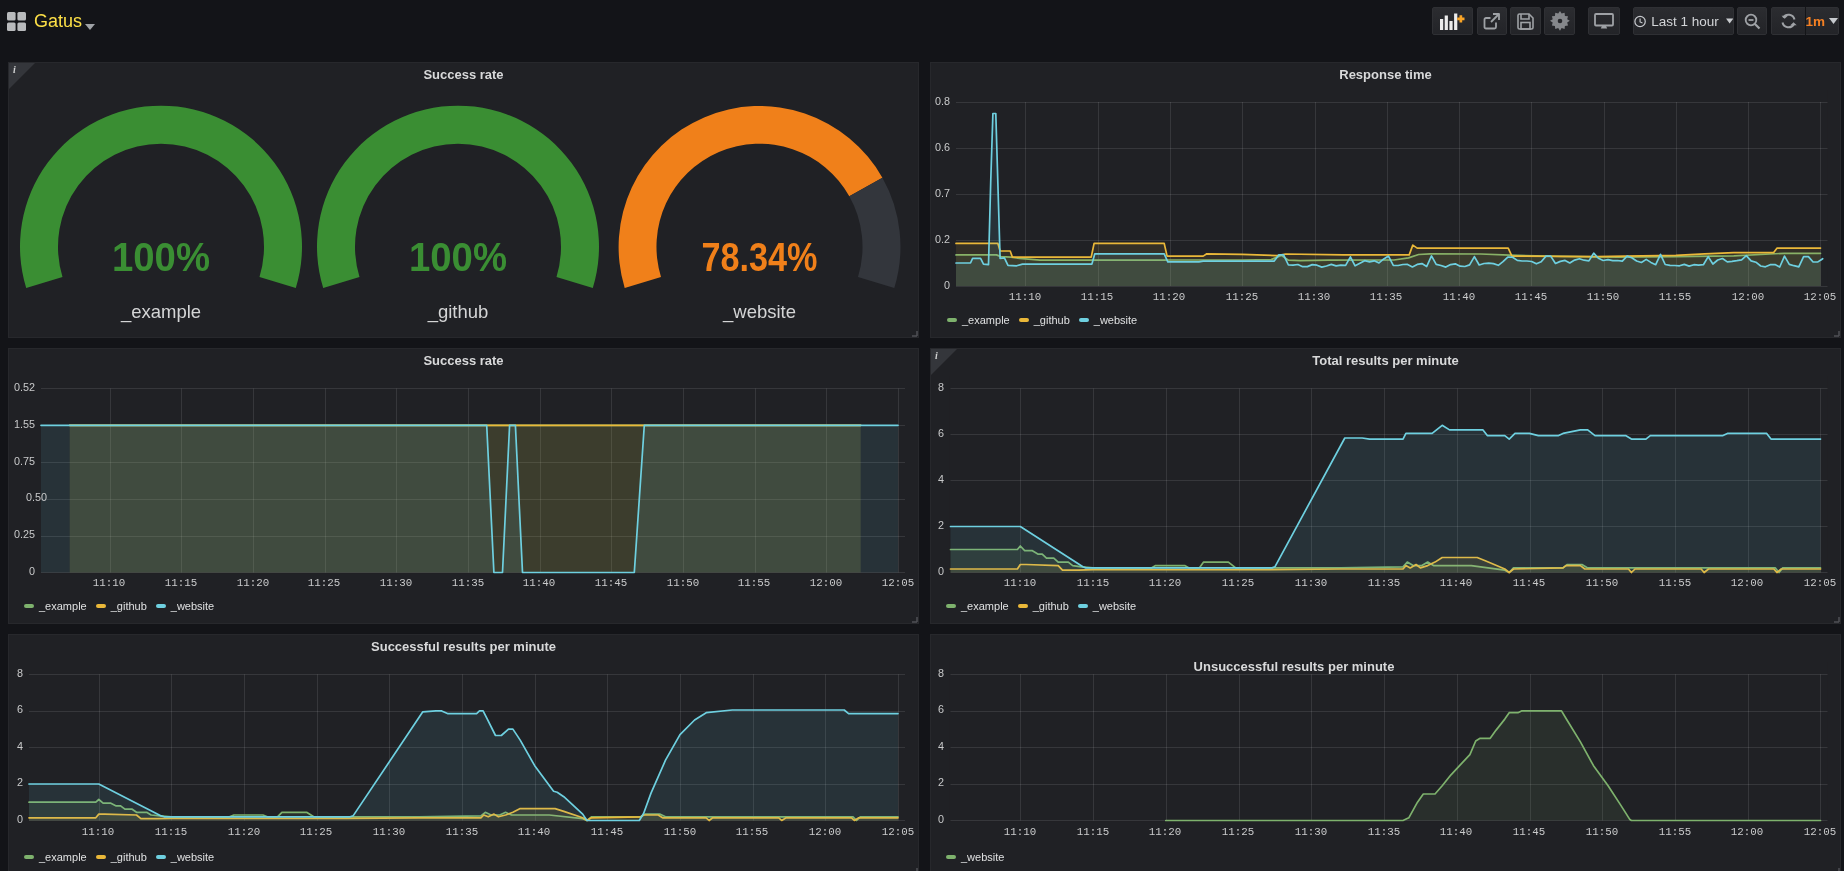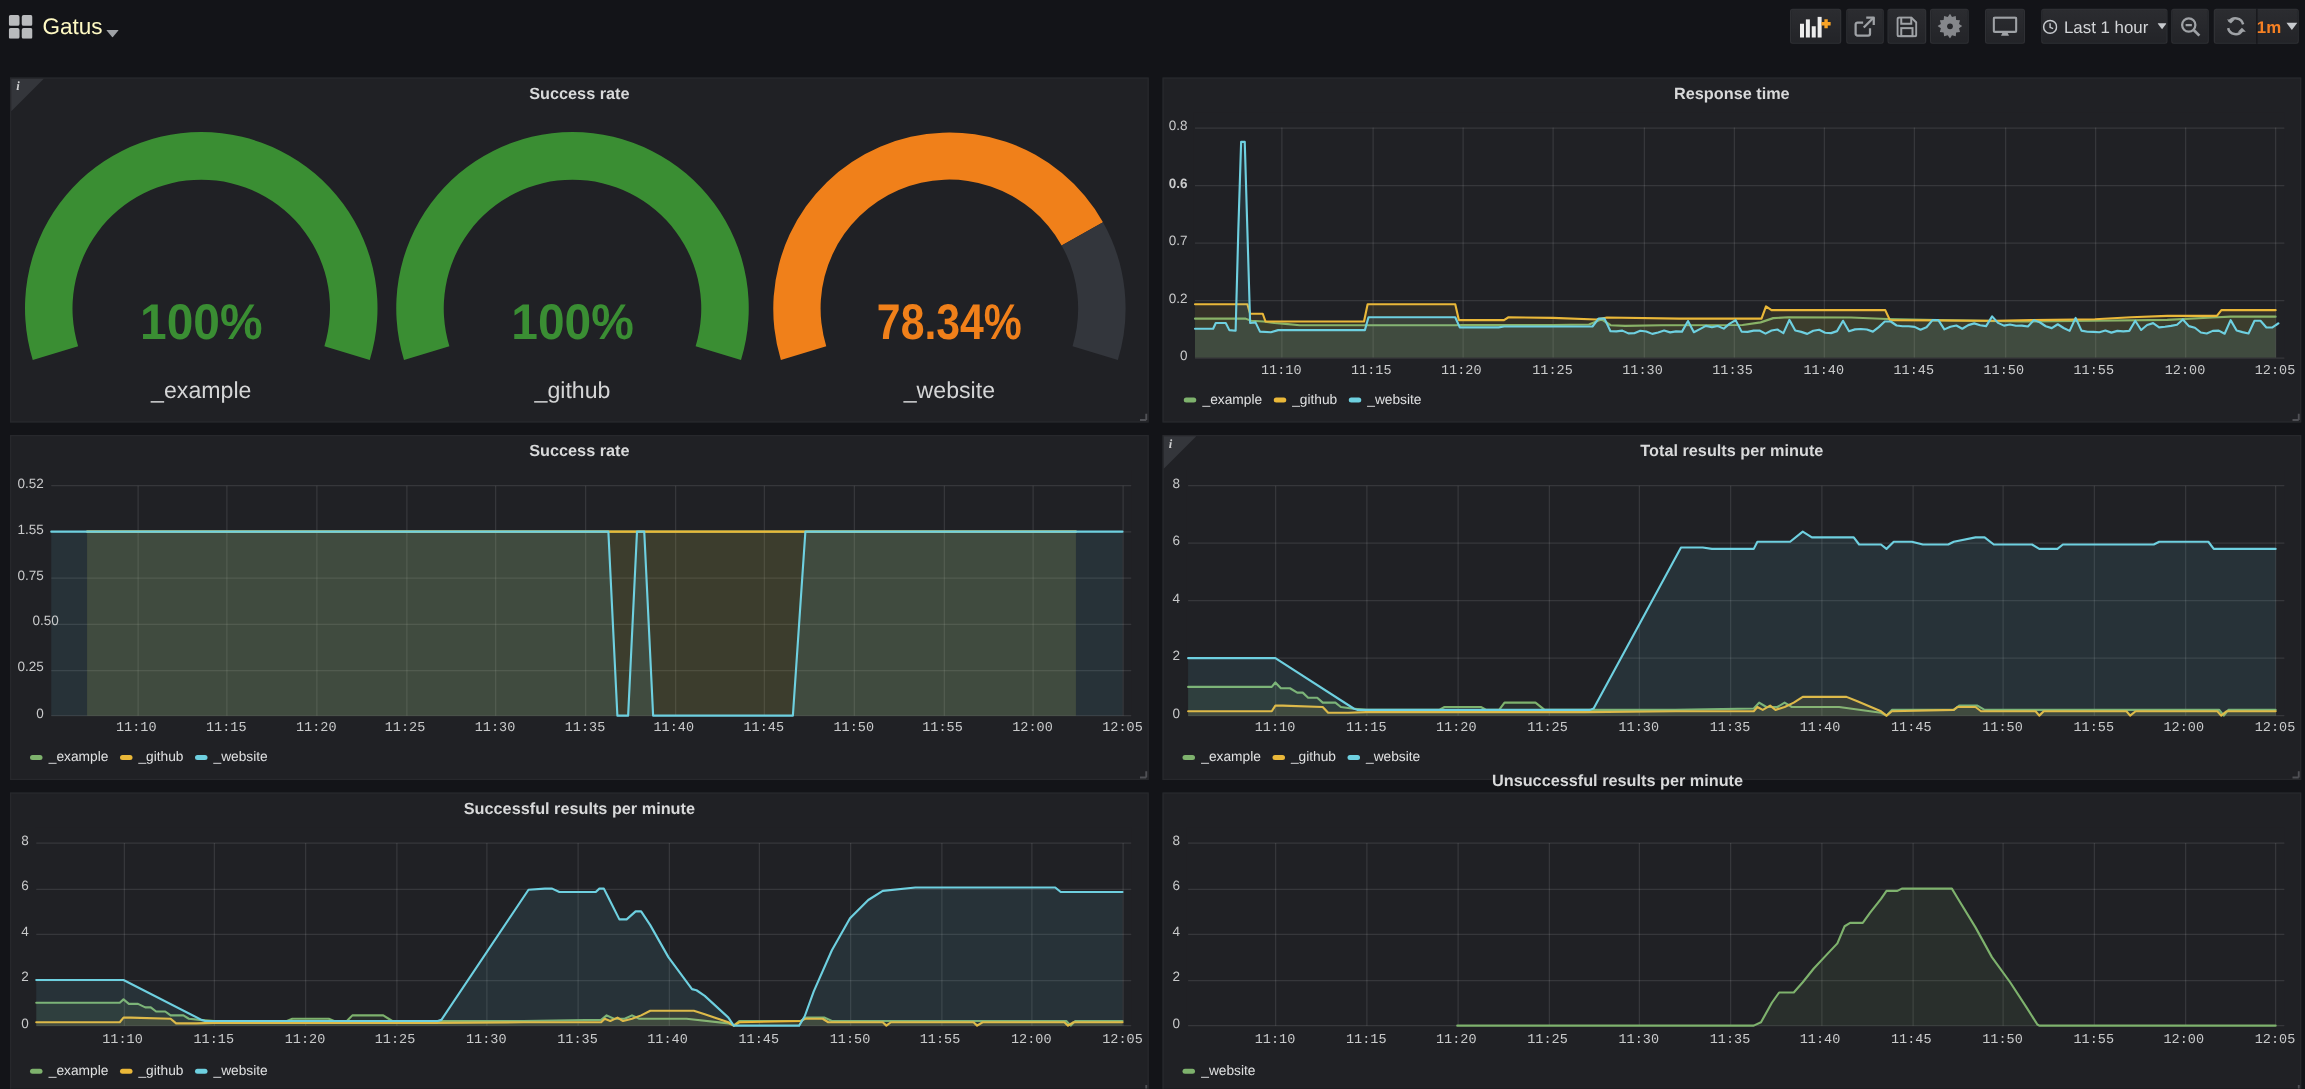--- a/index.html
+++ b/index.html
@@ -154,25 +154,25 @@
 <path d="M 917 622 l -5 0 M 917 622 l 0 -5" stroke="#4f5055" stroke-width="1.5" fill="none"></path>
 <path d="M 1839 622 l -5 0 M 1839 622 l 0 -5" stroke="#4f5055" stroke-width="1.5" fill="none"></path>
 <path d="M 917 873 l -5 0 M 917 873 l 0 -5" stroke="#4f5055" stroke-width="1.5" fill="none"></path>
 <path d="M 1839 873 l -5 0 M 1839 873 l 0 -5" stroke="#4f5055" stroke-width="1.5" fill="none"></path>
 </svg>
 <div class="ptitle" style="left:8px;top:67px;width:911px;">Success rate</div>
 <div class="ptitle" style="left:930px;top:67px;width:911px;">Response time</div>
 <div class="ptitle" style="left:8px;top:353px;width:911px;">Success rate</div>
 <div class="ptitle" style="left:930px;top:353px;width:911px;">Total results per minute</div>
 <div class="ptitle" style="left:8px;top:639px;width:911px;">Successful results per minute</div>
-<div class="ptitle" style="left:930px;top:617px;width:728px;">Unsuccessful results per minute</div>
+<div class="ptitle" style="left:930px;top:659px;width:728px;">Unsuccessful results per minute</div>
 <div class="ylab" style="left:914px;top:279px;width:36px;">0</div>
 <div class="ylab" style="left:914px;top:233px;width:36px;">0.2</div>
 <div class="ylab" style="left:914px;top:187px;width:36px;">0.7</div>
-<div class="ylab" style="left:914px;top:141px;width:36px;font-weight:bold;">0.6</div>
+<div class="ylab" style="left:914px;top:141px;width:36px;">0.6</div>
 <div class="ylab" style="left:914px;top:95px;width:36px;">0.8</div>
 <div class="xlab" style="left:1003px;top:291px;width:44px;">11:10</div>
 <div class="xlab" style="left:1075px;top:291px;width:44px;">11:15</div>
 <div class="xlab" style="left:1147px;top:291px;width:44px;">11:20</div>
 <div class="xlab" style="left:1220px;top:291px;width:44px;">11:25</div>
 <div class="xlab" style="left:1292px;top:291px;width:44px;">11:30</div>
 <div class="xlab" style="left:1364px;top:291px;width:44px;">11:35</div>
 <div class="xlab" style="left:1437px;top:291px;width:44px;">11:40</div>
 <div class="xlab" style="left:1509px;top:291px;width:44px;">11:45</div>
 <div class="xlab" style="left:1581px;top:291px;width:44px;">11:50</div>
@@ -289,21 +289,21 @@
   </div>
 <div class="itri" style="left:931px;top:349px;">
     <span>i</span>
   </div>
 <svg style="position:absolute;left:7px;top:12px;" width="19" height="19" viewBox="0 0 19 19">
     <rect x="0" y="0" width="8.6" height="8.6" rx="1.5" fill="#b9bbbd"></rect>
     <rect x="10.4" y="0" width="8.6" height="8.6" rx="1.5" fill="#b9bbbd"></rect>
     <rect x="0" y="10.4" width="8.6" height="8.6" rx="1.5" fill="#b9bbbd"></rect>
     <rect x="10.4" y="10.4" width="8.6" height="8.6" rx="1.5" fill="#b9bbbd"></rect>
   </svg>
-<div style="position:absolute;left:34px;top:11px;font-size:18px;color:#fef9c3;">Gatus</div>
+<div style="position:absolute;left:34px;top:11px;font-size:18px;color:#fde047;">Gatus</div>
 <svg style="position:absolute;left:85px;top:24px;" width="10" height="6" viewBox="0 0 10 6">
     <path d="M0 0 L10 0 L5 6 Z" fill="#9fa2a6"></path>
   </svg>
 <div class="nbtn" style="left:1432px;width:41px;">
     <svg width="25" height="17" viewBox="0 0 25 17" style="overflow:visible">
       <rect x="0" y="6" width="3.2" height="11" fill="#ececec"></rect>
       <rect x="4.7" y="2.5" width="3.2" height="14.5" fill="#ececec"></rect>
       <rect x="9.4" y="8" width="3.2" height="9" fill="#ececec"></rect>
       <rect x="14.1" y="0.5" width="3.2" height="16.5" fill="#ececec"></rect>
       <path d="M17.2 4.6 h2.3 v-2.3 h2.7 v2.3 h2.3 v2.7 h-2.3 v2.3 h-2.7 v-2.3 h-2.3 z" fill="#f9a426"></path>

